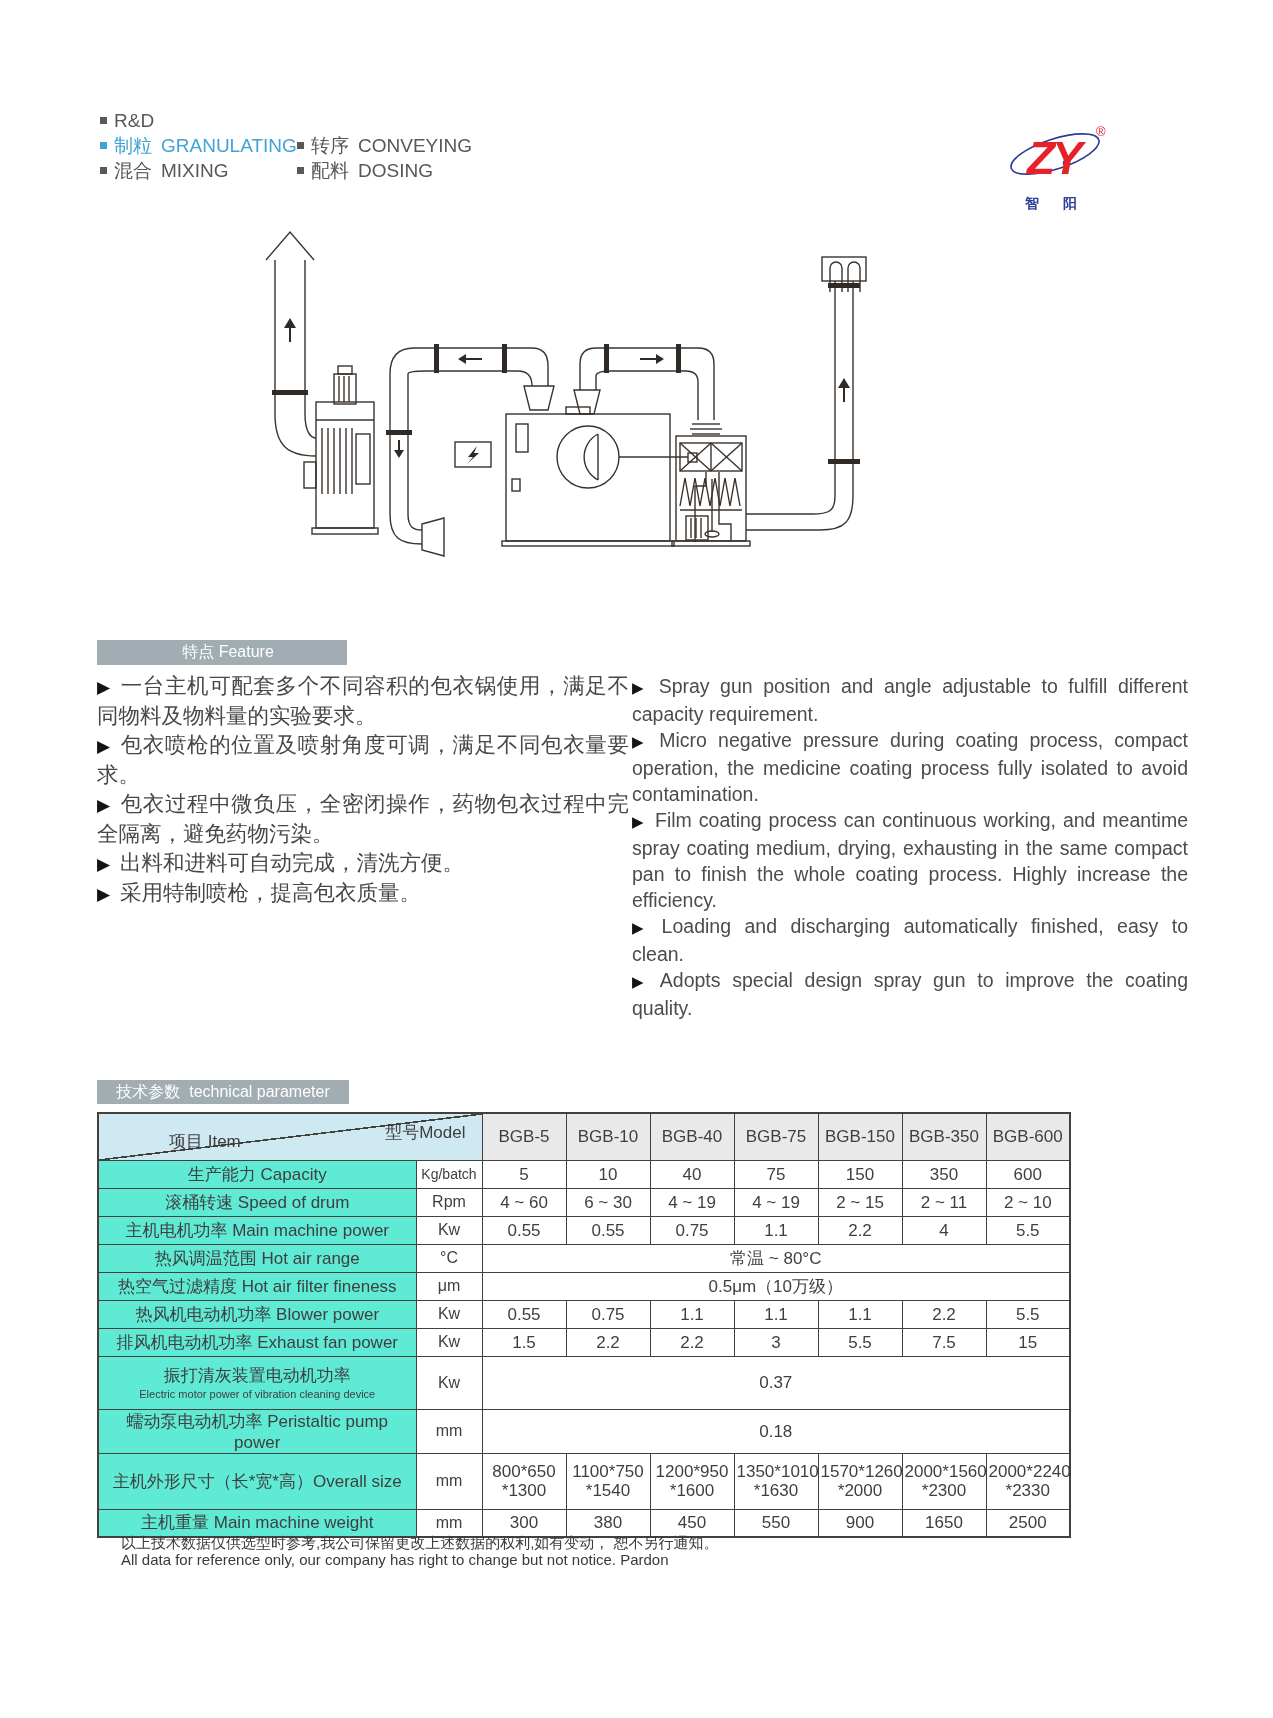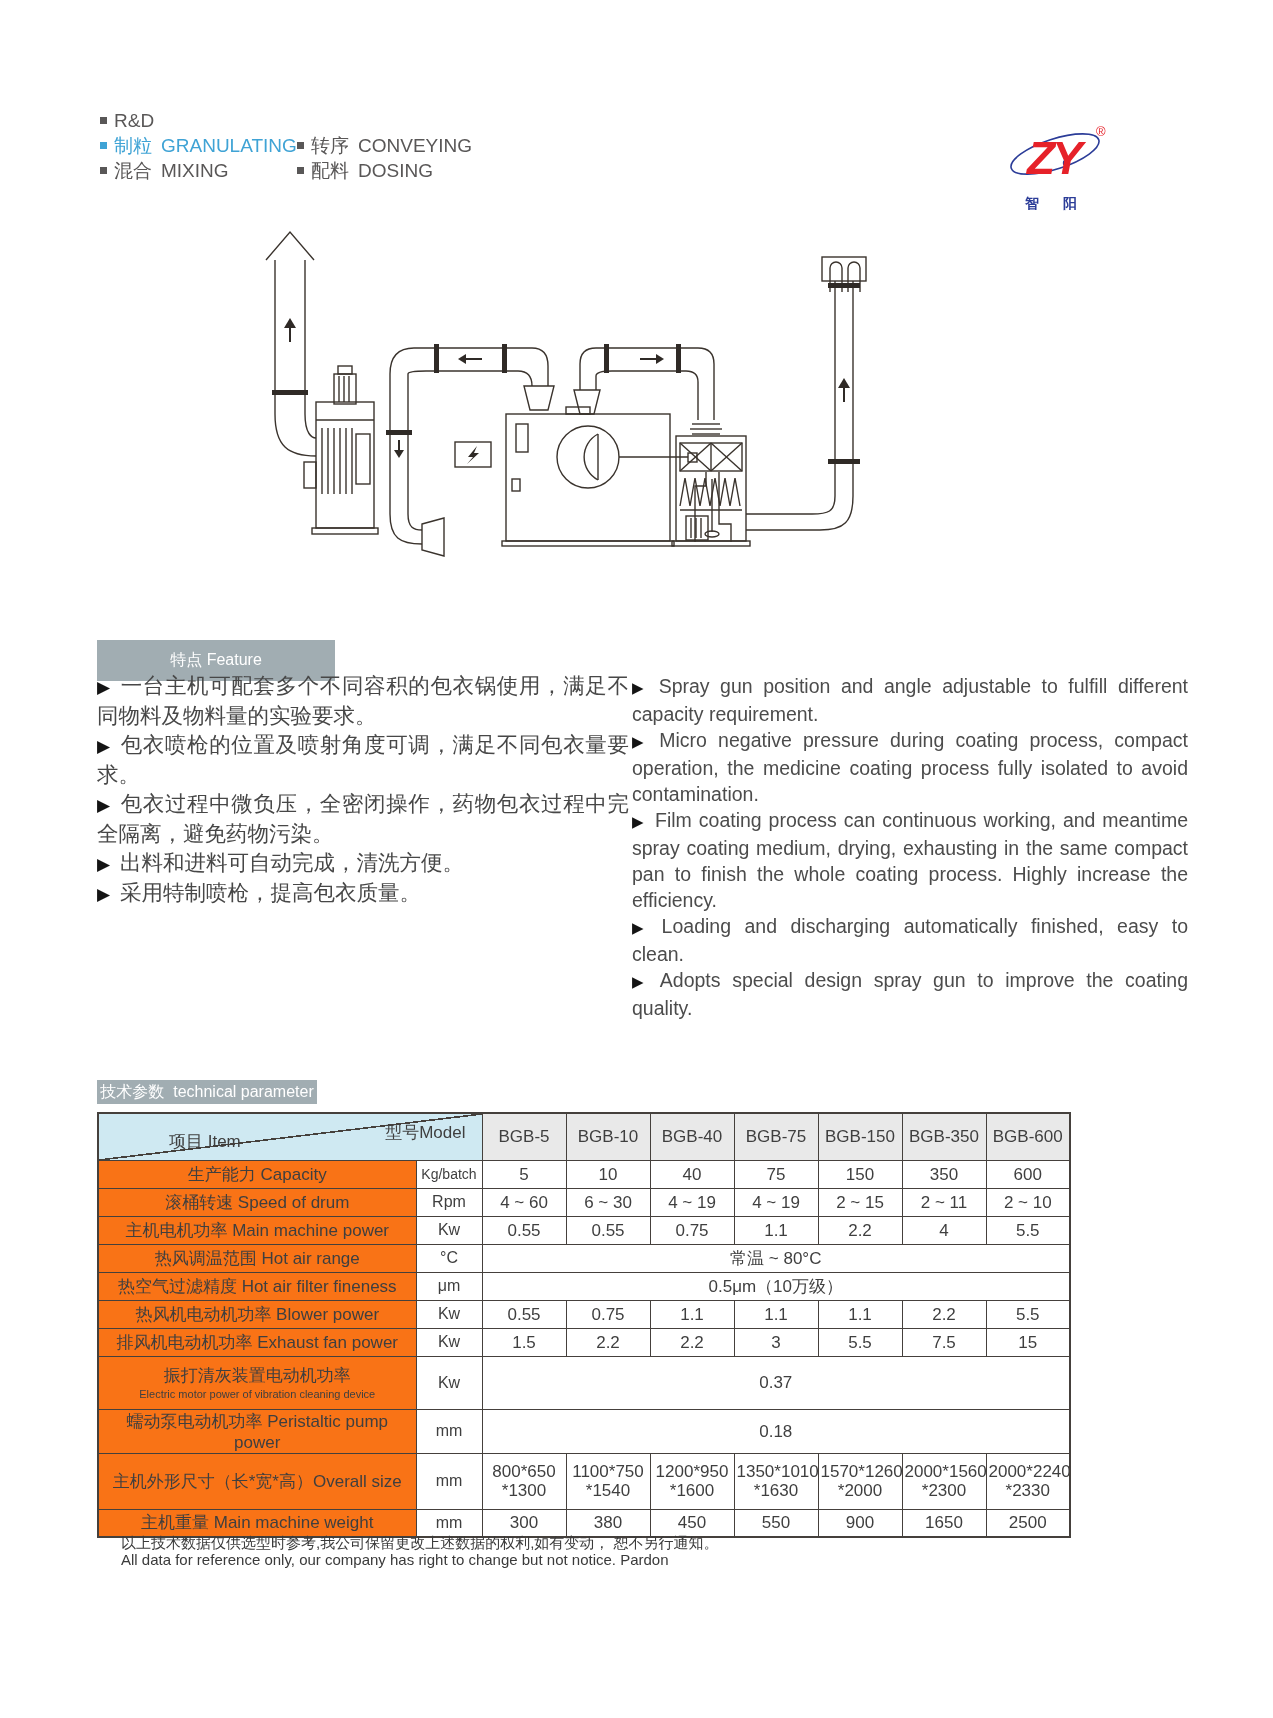--- a/index.html
+++ b/index.html
@@ -22,22 +22,22 @@
   .logo{position:absolute;left:1003px;top:116px;}
 
   
   .diagram{position:absolute;left:236px;top:224px;}
   .diagram .ln{fill:none;stroke:#3a332d;stroke-width:1.4;}
   .diagram .fl{fill:#2f2a26;stroke:none;}
 
   
   .sec-title{position:absolute;background:#a1adb2;color:#ffffff;display:flex;
              align-items:center;justify-content:center;font-size:16px;white-space:pre;}
-  #feature-title{left:97px;top:640px;width:238px;height:41px;}
-  #tech-title{left:97px;top:1080px;width:220px;height:24px;}
+  #feature-title{left:97px;top:640px;width:238px;height:25px;padding-left:12px;}
+  #tech-title{left:97px;top:1080px;width:252px;height:24px;}
 
   
   .zh-col{position:absolute;left:97px;top:672px;width:532px;font-size:21.5px;
           line-height:29px;color:#474747;text-align:justify;}
   .en-col{position:absolute;left:632px;top:673px;width:556px;font-size:19.5px;
           line-height:26px;color:#4c4c4c;text-align:justify;}
   .feat{margin:0;}
   .tri{margin-right:10px;color:#141414;}
   .zh-col .tri{font-size:17px;}
   .en-col .tri{font-size:15px;}
@@ -48,21 +48,21 @@
              border:2px solid #45403c;font-size:17px;color:#3f3f3f;}
   table.spec td{border:1px solid #45403c;text-align:center;vertical-align:middle;
                 padding:0 2px;overflow:hidden;}
   td.corner{position:relative;background:#cfe9f2;
      background-image:linear-gradient(to bottom right,
         transparent calc(50% - 0.8px), #45403c calc(50% - 0.8px),
         #45403c calc(50% + 0.8px), transparent calc(50% + 0.8px));}
   .c-item{position:absolute;left:22px;bottom:7px;font-size:17px;margin-left:48px;}
   .c-model{position:absolute;right:16px;top:7px;font-size:17px;text-align:right;}
   td.model-h{background:#e9e9e9;}
-  td.lbl{background:#f97316;}
+  td.lbl{background:#5eead4;}
   td.lbl .l2{font-size:11px;line-height:15px;}
   td.unit{font-size:16px;}
   td.unit.small{font-size:14px;}
   td.val{white-space:pre-line;line-height:19px;}
   tr.hd{height:47px;}
   tr.rw{height:28px;}
   tr.r-vib{height:53px;}
   tr.r-size{height:56px;}
 
   

